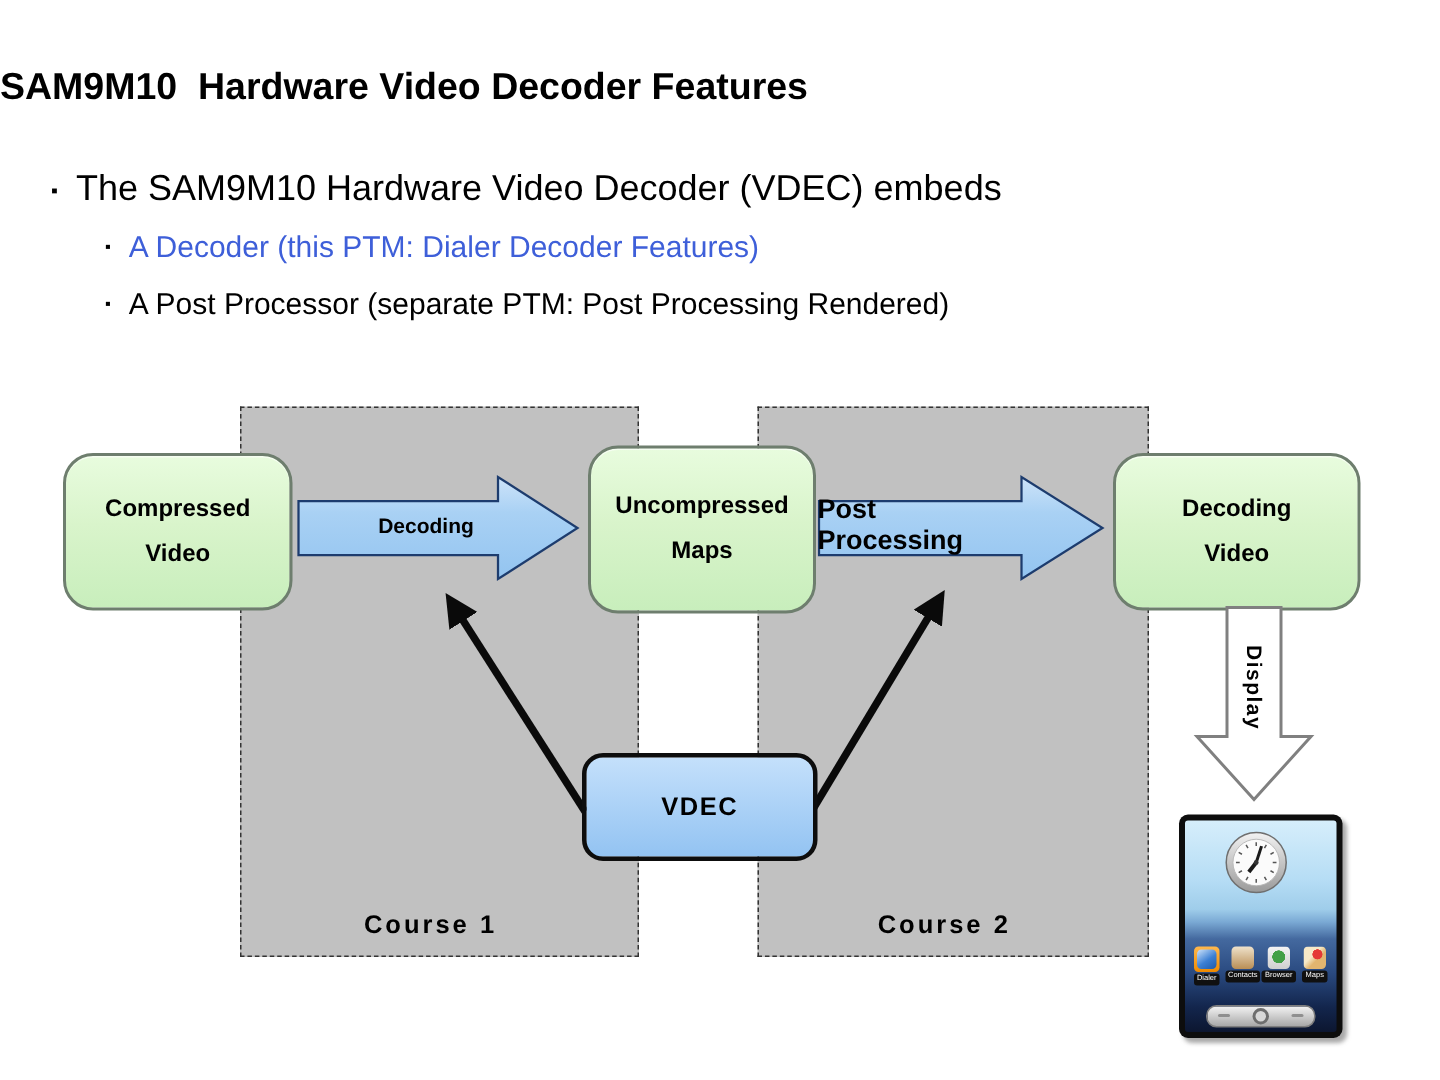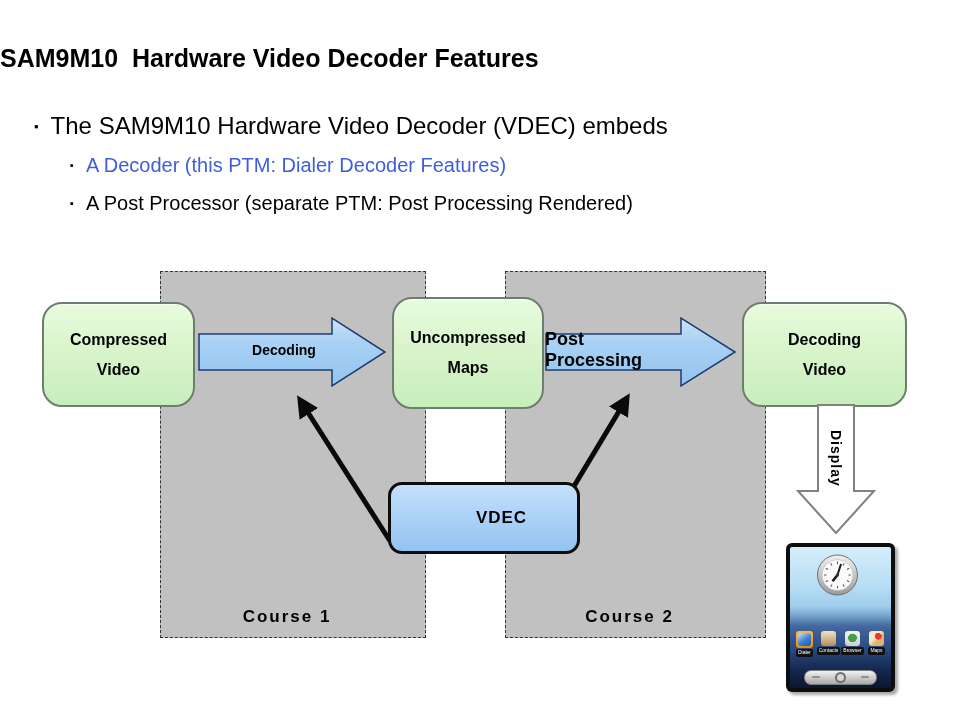--- a/index.html
+++ b/index.html
@@ -43,25 +43,25 @@
   #arrow-decoding{left:198px;top:316px;}
   #arrow-post{left:545px;top:316px;}
   .arrow-label{
     position:absolute;display:flex;align-items:center;justify-content:center;
     font-weight:bold;font-size:14px;
   }
   #label-decoding{left:216px;top:332px;width:136px;height:36px;}
   #label-post{left:545px;top:332px;width:140px;height:36px;font-size:18px;}
   
   #vdec{
-    position:absolute;left:388px;top:482px;width:151px;height:66px;
+    position:absolute;left:388px;top:502px;width:151px;height:66px;
     background:linear-gradient(180deg,#c4e0fb 0%,var(--vdec-blue,#a9d0f6) 55%,#93c3f2 100%);
     border:3px solid #0d0d0d;border-radius:14px;
     display:flex;align-items:center;justify-content:center;
-    font-weight:bold;font-size:17px;letter-spacing:1px;padding-left:35px;
+    font-weight:bold;font-size:17px;letter-spacing:1px;
   }
   
   #arrow-display{left:792px;top:404px;}
   #label-display{
     position:absolute;left:825px;top:416px;width:22px;height:84px;
     writing-mode:vertical-rl;display:flex;align-items:center;justify-content:center;
     font-weight:bold;font-size:14px;letter-spacing:1px;
   }
   
   #phone{

